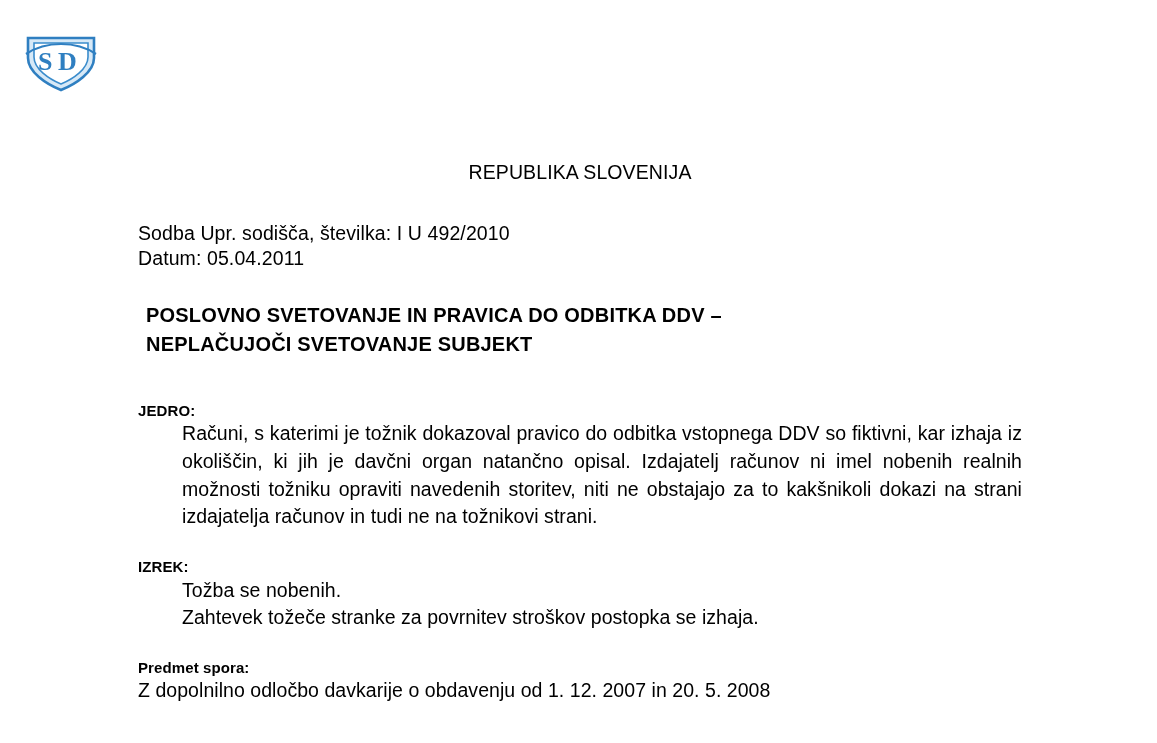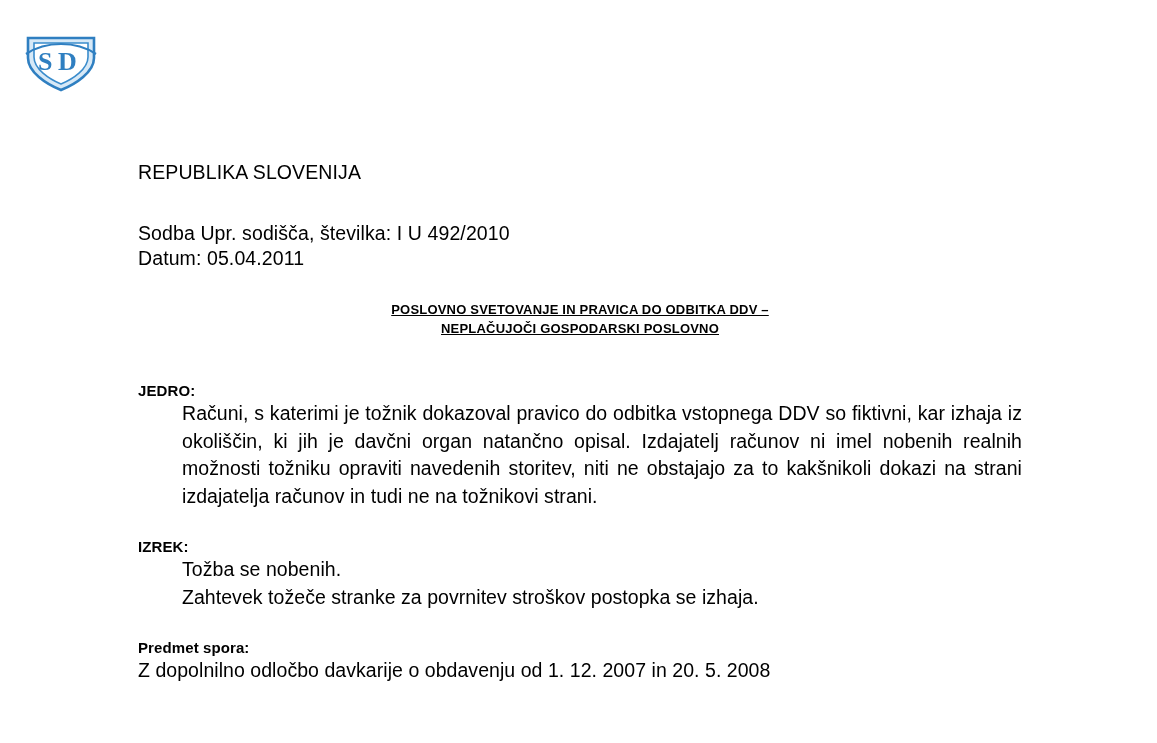--- a/index.html
+++ b/index.html
@@ -30,36 +30,35 @@
   .doc-body {
     position: absolute;
     left: 138px;
     top: 160px;
     width: 884px;
   }
   .header-block {
     font-size: 19.5px;
     line-height: 1.28;
     letter-spacing: 0.1px;
+    text-align: center;
   }
   .spacer-1 { height: 36px; }
   .meta-block {
     font-size: 19.5px;
     line-height: 1.28;
     letter-spacing: 0.1px;
   }
   .spacer-2 { height: 30px; }
   .doc-title {
-    text-align: center;
-    font-size: 13px;
+    font-size: 20px;
     font-weight: bold;
     line-height: 1.45;
     letter-spacing: 0.2px;
     padding: 0 8px;
-    text-decoration: underline;
   }
   .spacer-3 { height: 42px; }
   .section {
     margin-bottom: 0;
   }
   .section-heading {
     font-size: 15px;
     font-weight: bold;
     line-height: 1.3;
     letter-spacing: 0.1px;
@@ -111,21 +110,21 @@
 
     <div class="meta-block">
       <div>Sodba Upr. sodišča, številka: I U 492/2010</div>
       <div>Datum: 05.04.2011</div>
     </div>
 
     <div class="spacer-2"></div>
 
     <div class="doc-title">
       <div>POSLOVNO SVETOVANJE IN PRAVICA DO ODBITKA DDV –</div>
-      <div>NEPLAČUJOČI GOSPODARSKI POSLOVNO</div>
+      <div>NEPLAČUJOČI SVETOVANJE SUBJEKT</div>
     </div>
 
     <div class="spacer-3"></div>
 
     <div class="section">
       <div class="section-heading">JEDRO:</div>
       <div class="section-text">Računi, s katerimi je tožnik dokazoval pravico do odbitka vstopnega DDV so fiktivni, kar izhaja iz okoliščin, ki jih je davčni organ natančno opisal. Izdajatelj računov ni imel nobenih realnih možnosti tožniku opraviti navedenih storitev, niti ne obstajajo za to kakšnikoli dokazi na strani izdajatelja računov in tudi ne na tožnikovi strani.</div>
     </div>
 
     <div class="gap-md"></div>

